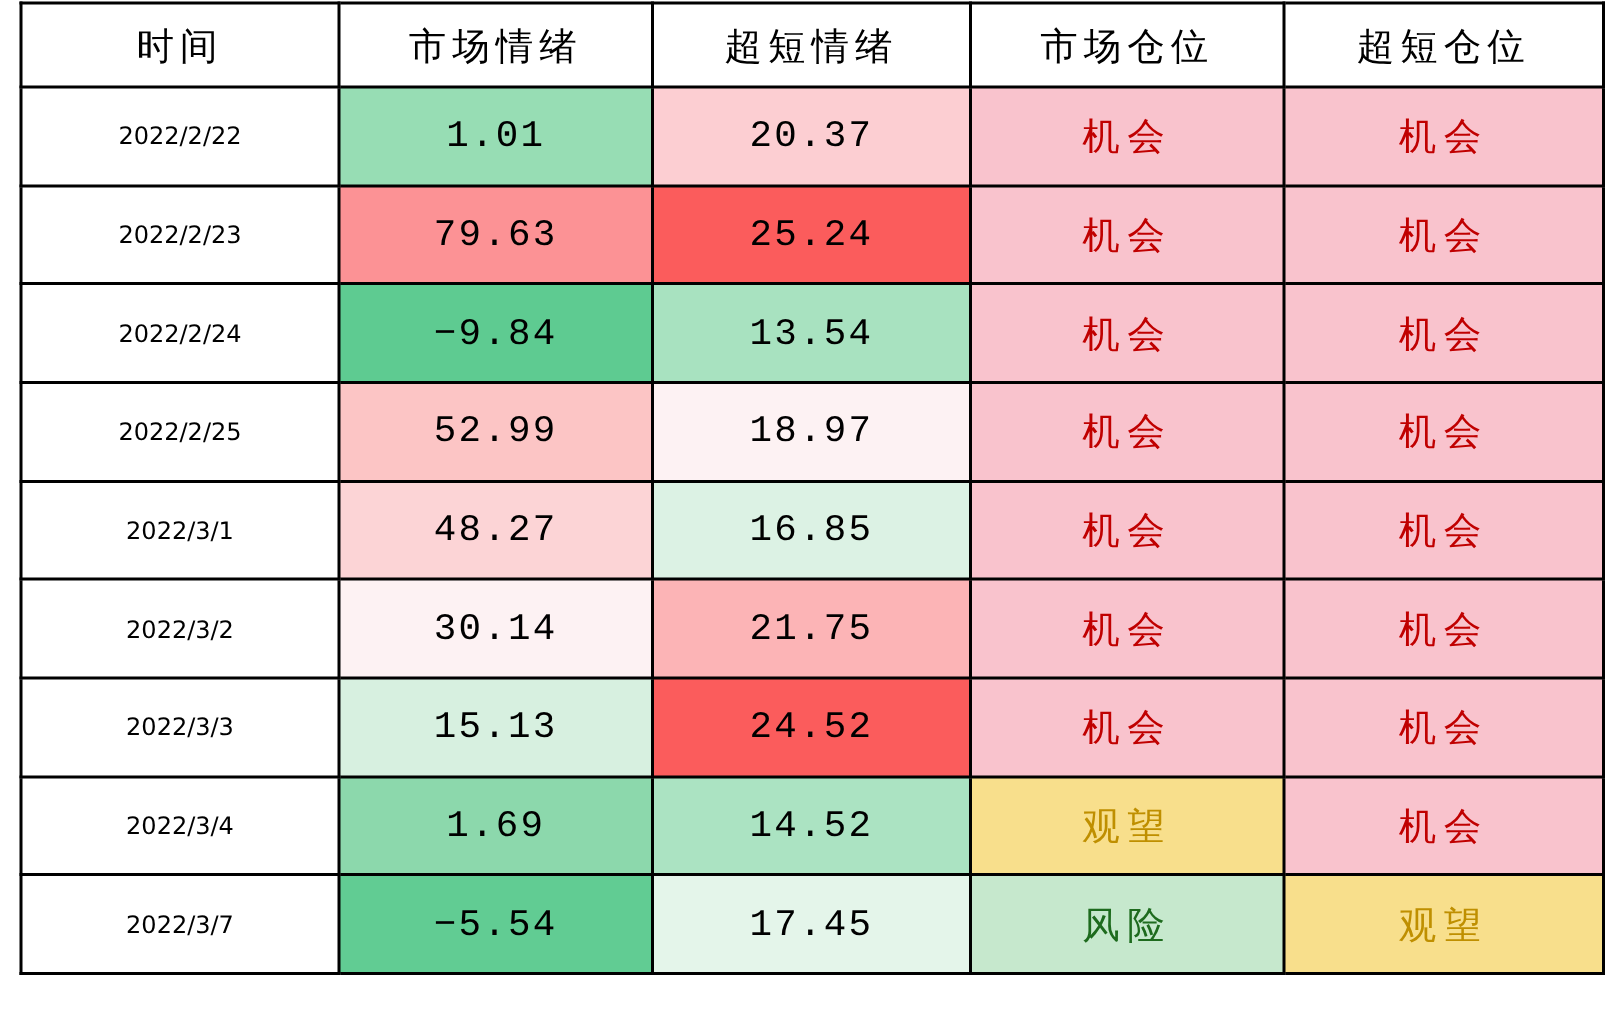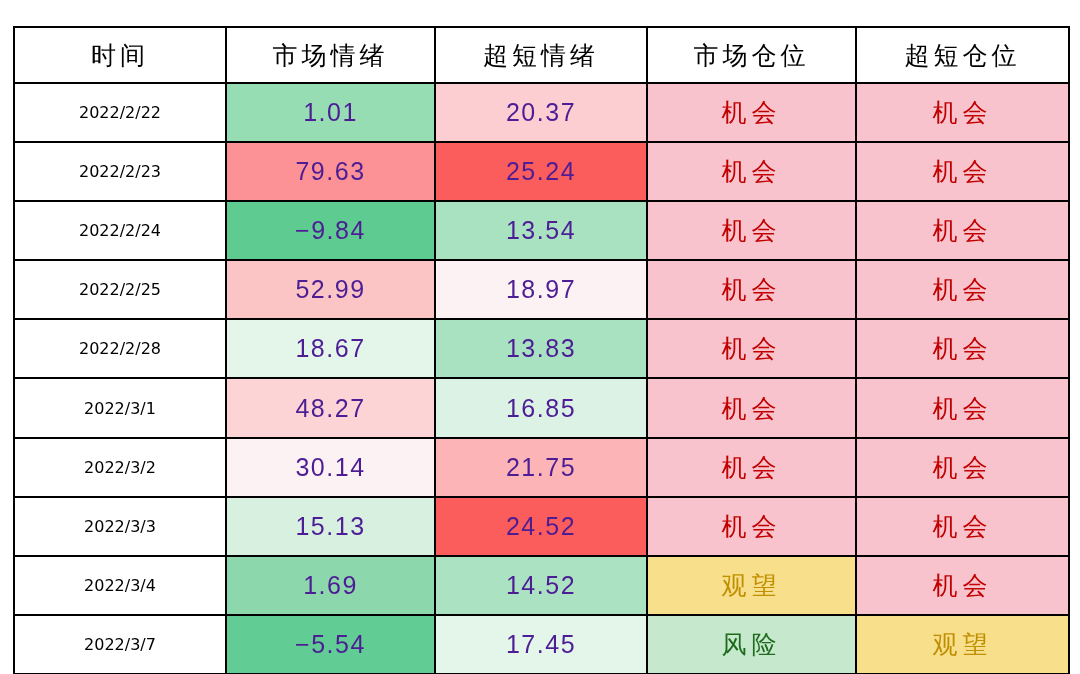--- a/index.html
+++ b/index.html
@@ -9,21 +9,21 @@
     width: 1080px;
     height: 674px;
     overflow: hidden;
   }
   body {
     font-family: "Liberation Serif", "DejaVu Serif", serif;
   }
   #table-wrap {
     position: absolute;
     left: 13px;
-    top: 26px;
+    top: 1px;
     width: 1055px;
     height: 649px;
   }
   table#sentiment-table {
     border-collapse: collapse;
     table-layout: fixed;
     width: 1055px;
     height: 649px;
     background: #ffffff;
   }
@@ -53,22 +53,22 @@
   tbody tr { height: 54px; }
   td.date-cell {
     background: #ffffff;
     font-size: 16px;
     color: #000000;
     font-family: "DejaVu Sans", "Liberation Sans", sans-serif;
     letter-spacing: 0px;
   }
   td.num-cell {
     font-size: 25px;
-    color: #4c1d95;
-    font-family: Liberation Sans, sans-serif;
+    color: #000000;
+    font-family: Liberation Mono, monospace;
     letter-spacing: 1.5px;
   }
   td.pos-cell {
     font-size: 25px;
     letter-spacing: 5px;
     font-family: "Liberation Serif", "DejaVu Serif", serif;
   }
 </style>
 </head>
 <body>
@@ -114,27 +114,20 @@
           <td class="pos-cell" style="background: rgb(249, 195, 205); color: rgb(192, 0, 0);">机会</td>
         </tr>
         <tr>
           <td class="date-cell">2022/2/25</td>
           <td class="num-cell" style="background: rgb(252, 197, 197);">52.99</td>
           <td class="num-cell" style="background: rgb(253, 242, 243);">18.97</td>
           <td class="pos-cell" style="background: rgb(249, 195, 205); color: rgb(192, 0, 0);">机会</td>
           <td class="pos-cell" style="background: rgb(249, 195, 205); color: rgb(192, 0, 0);">机会</td>
         </tr>
         <tr>
-          <td class="date-cell">2022/2/28</td>
-          <td class="num-cell" style="background: rgb(228, 245, 234);">18.67</td>
-          <td class="num-cell" style="background: rgb(168, 226, 192);">13.83</td>
-          <td class="pos-cell" style="background: rgb(249, 195, 205); color: rgb(192, 0, 0);">机会</td>
-          <td class="pos-cell" style="background: rgb(249, 195, 205); color: rgb(192, 0, 0);">机会</td>
-        </tr>
-        <tr>
           <td class="date-cell">2022/3/1</td>
           <td class="num-cell" style="background: rgb(252, 212, 214);">48.27</td>
           <td class="num-cell" style="background: rgb(220, 242, 228);">16.85</td>
           <td class="pos-cell" style="background: rgb(249, 195, 205); color: rgb(192, 0, 0);">机会</td>
           <td class="pos-cell" style="background: rgb(249, 195, 205); color: rgb(192, 0, 0);">机会</td>
         </tr>
         <tr>
           <td class="date-cell">2022/3/2</td>
           <td class="num-cell" style="background: rgb(253, 242, 243);">30.14</td>
           <td class="num-cell" style="background: rgb(252, 180, 182);">21.75</td>

